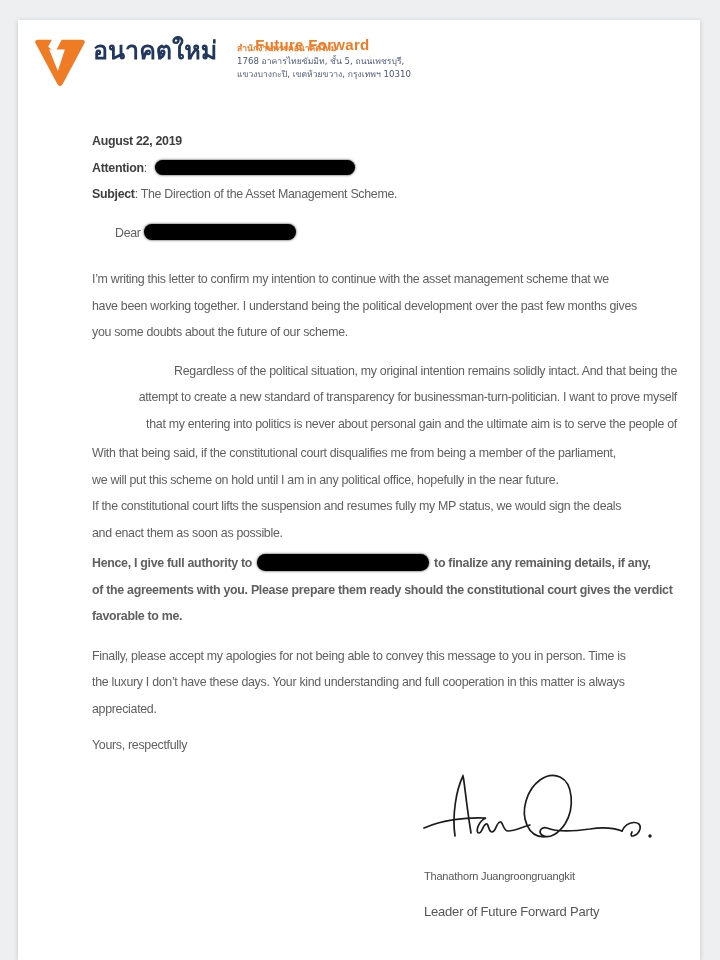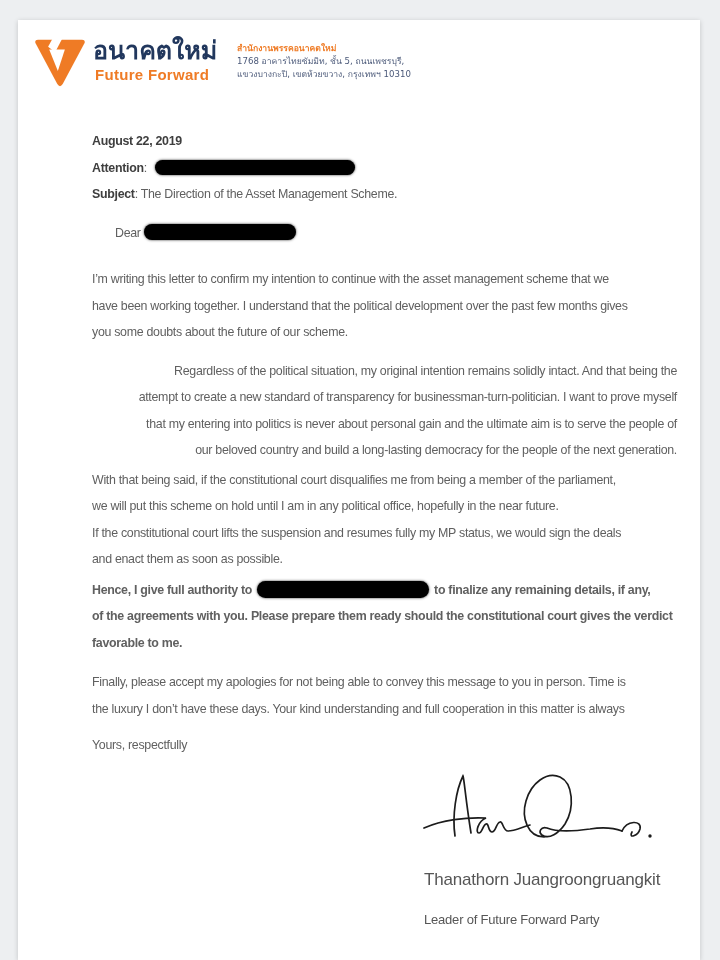--- a/index.html
+++ b/index.html
@@ -11,21 +11,21 @@
   }
   .paper{
     position:absolute;left:18px;top:20px;width:682px;height:940px;
     background:#ffffff;
     box-shadow:0 1px 5px rgba(0,0,0,0.18);
   }
   
   .header{position:absolute;left:15px;top:16px;right:20px;height:72px;}
   .logo{position:absolute;left:0;top:0;display:flex;align-items:flex-start;}
   .logo-mark{width:54px;height:50px;margin-top:2px;}
-  .logo-words{margin-left:6px;display:flex;flex-direction:column;}
+  .logo-words{margin-left:6px;display:flex;flex-direction:row;gap:36px;}
   .logo-thai{font-family:"DejaVu Sans",sans-serif;font-size:25px;font-weight:bold;color:#21375D;line-height:30px;}
   .logo-eng{font-size:15px;font-weight:bold;color:#EF7B25;letter-spacing:0.3px;line-height:18px;margin-left:2px;}
   .office{position:absolute;top:6px;font-size:9px;line-height:13px;color:#4a5878;}
   .office .office-title{font-weight:bold;color:#EF7B25;}
   .office.thai{left:204px;width:170px;font-family:"DejaVu Sans",sans-serif;font-size:8.6px;}
   .office.eng{left:384px;width:270px;}
   
   .body-col{
     position:absolute;left:74px;top:108px;width:585px;
     font-size:12.4px;letter-spacing:-0.3px;line-height:26.5px;color:#606060;
@@ -40,21 +40,21 @@
     display:inline-block;background:#000;border-radius:9px;
     box-shadow:0 0 2.5px rgba(0,0,0,0.85);
     vertical-align:-3px;
   }
   .redaction.attn{width:200px;height:15px;margin-left:8px;}
   .redaction.dear{width:152px;height:16px;margin-left:3px;}
   .redaction.hence{width:172px;height:17px;margin:0 5px;vertical-align:-4px;}
   
   .sig-area{position:absolute;left:400px;top:750px;width:260px;}
   .sig-svg{width:240px;height:92px;display:block;}
-  .sig-name{font-size:17px;letter-spacing:-0.2px;color:#565656;margin:8px 0 0 6px;white-space:nowrap;}
+  .sig-name{font-size:11px;letter-spacing:-0.2px;color:#565656;margin:8px 0 0 6px;white-space:nowrap;}
   .sig-title{font-size:13px;letter-spacing:-0.2px;color:#565656;margin:22px 0 0 6px;white-space:nowrap;}
 </style>
 </head>
 <body>
 
 <div class="paper">
 
   <div class="header">
 
     <div class="logo">
@@ -92,29 +92,28 @@
     <div class="meta-line mb12">
       <b>Subject</b><span>: The Direction of the Asset Management Scheme.</span>
     </div>
 
     <div class="meta-line mb20">
       <span>Dear</span><span class="redaction dear"></span>
     </div>
 
     <div class="para mb12">
         <div class="tline">I’m writing this letter to confirm my intention to continue with the asset management scheme that we</div>
-        <div class="tline">have been working together. I understand that the political development over the past few months gives</div>
+        <div class="tline">have been working together. I understand being the political development over the past few months gives</div>
         <div class="tline">you some doubts about the future of our scheme.</div>
       </div>
 
     <div class="para mb3">
         <div class="tline">Regardless of the political situation, my original intention remains solidly intact. And that being the</div>
         <div class="tline">attempt to create a new standard of transparency for businessman-turn-politician. I want to prove myself</div>
         <div class="tline">that my entering into politics is never about personal gain and the ultimate aim is to serve the people of</div>
-        <div class="tline">our beloved country and build a long-lasting democracy for the people of the next generation.</div>
       </div>
 
     <div class="para mb4">
         <div class="tline">With that being said, if the constitutional court disqualifies me from being a member of the parliament,</div>
         <div class="tline">we will put this scheme on hold until I am in any political office, hopefully in the near future.</div>
         <div class="tline">If the constitutional court lifts the suspension and resumes fully my MP status, we would sign the deals</div>
         <div class="tline">and enact them as soon as possible.</div>
       </div>
 
     <div class="para mb13">
@@ -123,20 +122,21 @@
       </div>
       <div>
           <div class="tline">of the agreements with you. Please prepare them ready should the constitutional court gives the verdict</div>
           <div class="tline">favorable to me.</div>
         </div>
     </div>
 
     <div class="para mb10">
         <div class="tline">Finally, please accept my apologies for not being able to convey this message to you in person. Time is</div>
         <div class="tline">the luxury I don’t have these days. Your kind understanding and full cooperation in this matter is always</div>
+        <div class="tline">appreciated.</div>
       </div>
 
     <div class="meta-line">
       <span>Yours, respectfully</span>
     </div>
   </div>
 
   <div class="sig-area">
     <svg class="sig-svg" viewBox="0 0 240 92" xmlns="http://www.w3.org/2000/svg" fill="none" stroke="#1c1c1c" stroke-width="1.7" stroke-linecap="round">
       <path d="M37,66 C34,46 38,20 45,6 C46,8 48,32 53,63"></path>

